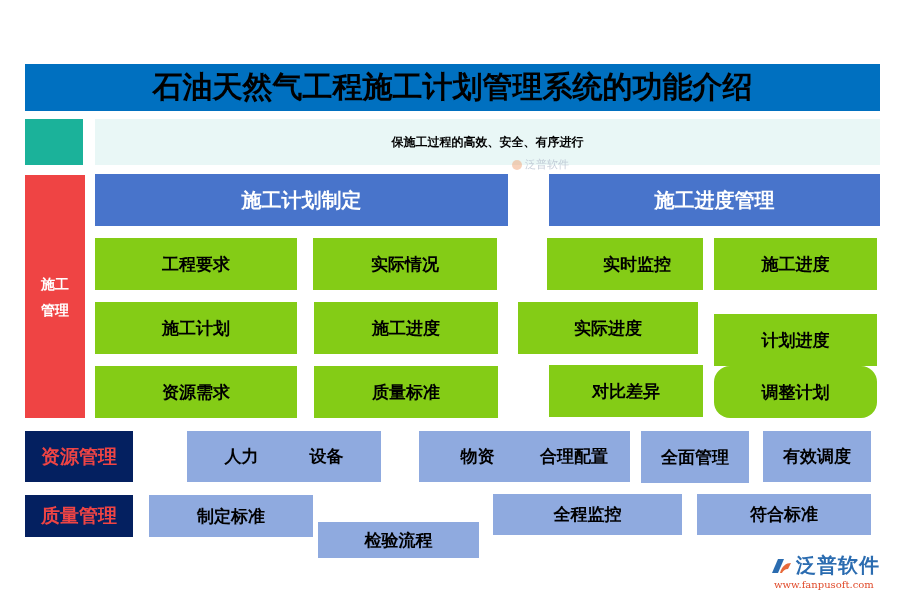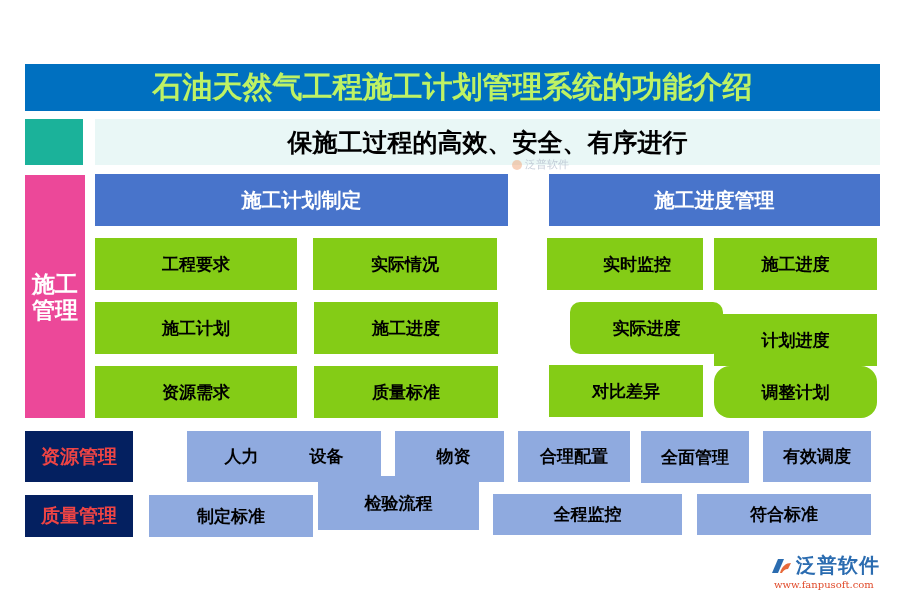--- a/index.html
+++ b/index.html
@@ -1,24 +1,24 @@
 <!DOCTYPE html>
 <html><head>
 <meta charset="utf-8">
 <style>
   html, body { margin:0; padding:0; }
   body { width:900px; height:600px; background:#ffffff; position:relative; overflow:hidden;
          font-family: "DejaVu Sans", "Liberation Sans", sans-serif; }
   .abs { position:absolute; display:flex; align-items:center; justify-content:center; box-sizing:border-box; }
-  .title { left:25px; top:64px; width:855px; height:47px; background:#0070c0; color:#bef264;
+  .title { left:25px; top:64px; width:855px; height:47px; background:#0070c0; color:#000000;
            font-size:30px; font-weight:bold; letter-spacing:0px; }
   .teal { left:25px; top:119px; width:58px; height:46px; background:#1bb29a; }
-  .goal { left:95px; top:119px; width:785px; height:46px; background:#e9f7f6; color:#000; font-size:25px; font-weight:bold; }
-  .side { left:25px; top:175px; width:60px; height:243px; background:#ec4899; color:#fff;
-          font-size:23px; font-weight:bold; text-align:center; line-height:26px; flex-direction:column; }
+  .goal { left:95px; top:119px; width:785px; height:46px; background:#e9f7f6; color:#000; font-size:12px; font-weight:bold; }
+  .side { left:25px; top:175px; width:60px; height:243px; background:#ef4444; color:#fff;
+          font-size:14px; font-weight:bold; text-align:center; line-height:26px; flex-direction:column; }
   .hdr { top:174px; height:52px; background:#4874cb; color:#fff; font-size:20px; font-weight:bold; }
   .cell { height:52px; background:#84cc16; color:#000; font-size:17px; font-weight:bold; }
   .lbl { left:25px; width:108px; background:#042060; color:#ef4444; font-size:19px; font-weight:bold; }
   .rb { background:#8faadf; color:#000; font-size:17px; font-weight:bold; }
   .wm { left:512px; top:157px; color:#b8c2d0; font-size:11px; opacity:0.8; }
   .wm .dot { display:inline-block; width:10px; height:10px; border-radius:50%; background:#f0a070; opacity:0.6; margin-right:3px; }
   .logo { left:770px; top:552px; flex-direction:column; align-items:flex-start; }
   .logo-row { display:flex; align-items:center; }
   .logo-mark { width:22px; height:18px; margin-right:4px; position:relative; }
   .logo-text { color:#2b6cb0; font-size:20px; font-weight:bold; letter-spacing:1px; }
@@ -45,36 +45,36 @@
 <div class="abs cell" style="left:95px;top:238px;width:202px;">工程要求</div>
 <div class="abs cell" style="left:313px;top:238px;width:184px;">实际情况</div>
 <div class="abs cell" style="left:95px;top:302px;width:202px;">施工计划</div>
 <div class="abs cell" style="left:314px;top:302px;width:184px;">施工进度</div>
 <div class="abs cell" style="left:95px;top:366px;width:202px;">资源需求</div>
 <div class="abs cell" style="left:314px;top:366px;width:184px;">质量标准</div>
 
 <div class="abs hdr" style="left:549px;width:331px;">施工进度管理</div>
 <div class="abs cell" style="left:547px;top:238px;width:156px;padding-left:24px;">实时监控</div>
 <div class="abs cell" style="left:714px;top:238px;width:163px;">施工进度</div>
-<div class="abs cell" style="left:570px;top:302px;width:153px;border-radius:10px;">实际进度</div>
+<div class="abs cell" style="left:518px;top:302px;width:180px;">实际进度</div>
 <div class="abs cell" style="left:714px;top:314px;width:163px;">计划进度</div>
 <div class="abs cell" style="left:549px;top:365px;width:154px;">对比差异</div>
 <div class="abs cell" style="left:714px;top:366px;width:163px;border-radius:16px;">调整计划</div>
 
 <div class="abs lbl" style="top:431px;height:51px;">资源管理</div>
 <div class="abs rb" style="left:149px;top:431px;width:109px;height:51px;margin-left:38px;">人力</div>
 <div class="abs rb" style="left:272px;top:431px;width:109px;height:51px;">设备</div>
-<div class="abs rb" style="left:395px;top:431px;width:109px;height:51px;padding-left:8px;">物资</div>
+<div class="abs rb" style="left:419px;top:431px;width:109px;height:51px;padding-left:8px;">物资</div>
 <div class="abs rb" style="left:518px;top:431px;width:112px;height:51px;">合理配置</div>
 <div class="abs rb" style="left:641px;top:431px;width:108px;height:52px;">全面管理</div>
 <div class="abs rb" style="left:763px;top:431px;width:108px;height:51px;">有效调度</div>
 
 <div class="abs lbl" style="top:495px;height:42px;">质量管理</div>
 <div class="abs rb" style="left:149px;top:495px;width:164px;height:42px;text-align:center;">制定标准</div>
-<div class="abs rb" style="left:318px;top:476px;width:161px;height:54px;">检验流程</div>
+<div class="abs rb" style="left:318px;top:522px;width:161px;height:36px;">检验流程</div>
 <div class="abs rb" style="left:493px;top:494px;width:189px;height:41px;">全程监控</div>
 <div class="abs rb" style="left:697px;top:494px;width:174px;height:41px;">符合标准</div>
 
 <div class="abs logo">
   <div class="logo-row">
     <svg class="logo-mark" viewBox="0 0 22 18">
       <path d="M2 16 L8 2 L14 2 L8 16 Z" fill="#2b6cb0"></path>
       <path d="M10 16 C12 9 16 6 21 6 L18 12 C15 12 13 14 12 16 Z" fill="#e86a3a"></path>
     </svg>
     <span class="logo-text">泛普软件</span>

